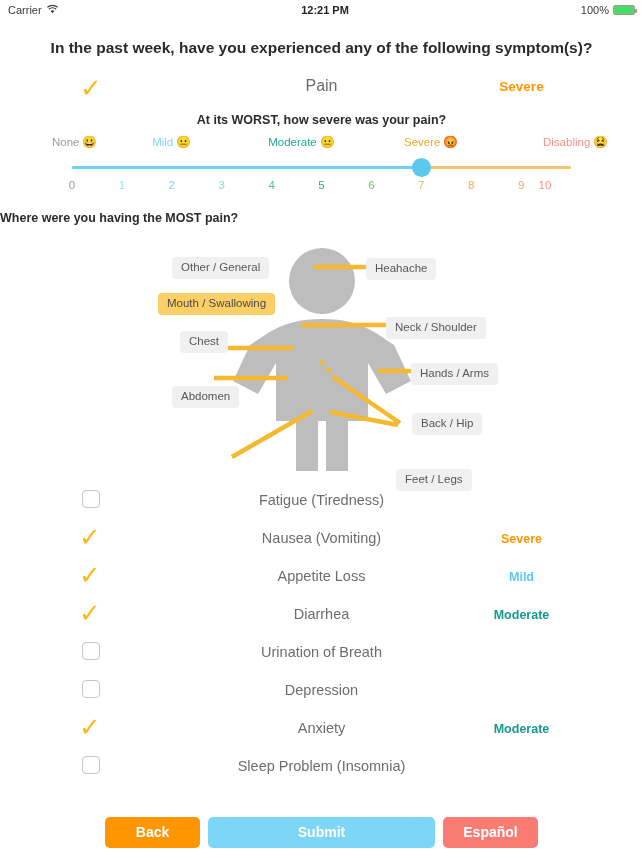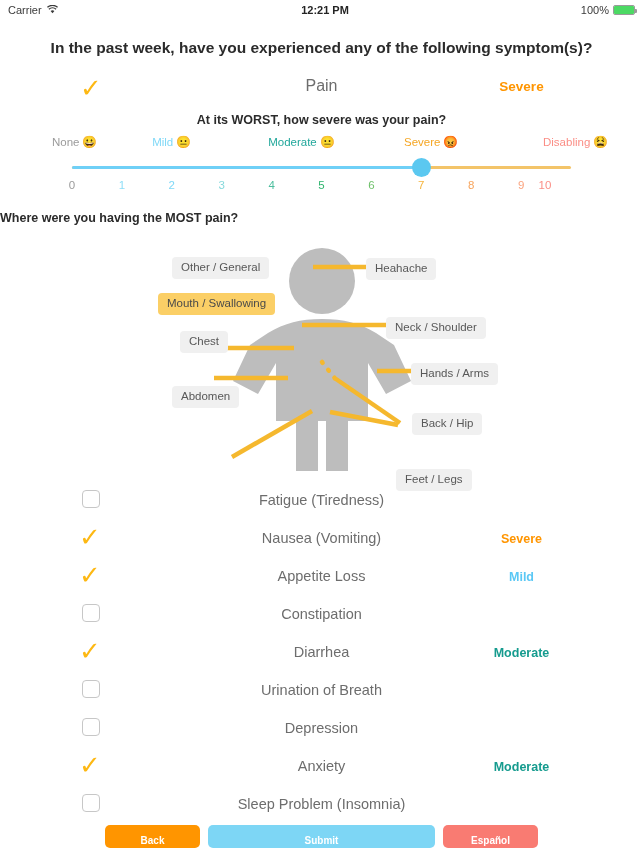--- a/index.html
+++ b/index.html
@@ -167,22 +167,22 @@
     font-size: 12.5px; font-weight: bold;
   }
 
   
   .footer {
     position: absolute; bottom: 10px; left: 0; right: 0;
     display: flex; gap: 8px;
     padding: 0 105px;
   }
   .btn {
-    height: 23px; border: none; border-radius: 5px;
-    color: #fff; font-size: 10px; font-weight: bold;
+    height: 31px; border: none; border-radius: 5px;
+    color: #fff; font-size: 14px; font-weight: bold;
     font-family: "Liberation Sans", sans-serif;
     cursor: pointer; line-height: 31px; text-align: center;
   }
   .btn-back { width: 95px; background: #FF9500; }
   .btn-submit { flex: 1; background: #7DD6F5; }
   .btn-es { width: 95px; background: #F97B72; }
 </style>
 </head>
 <body>
 
@@ -295,24 +295,20 @@
       <span class="sym-tick">✓</span>
       <span class="sym-name">Nausea (Vomiting)</span>
       <span class="sym-sev" style="color: rgb(255, 149, 0);">Severe</span>
     </div>
     <div class="sym-row">
       <span class="sym-tick">✓</span>
       <span class="sym-name">Appetite Loss</span>
       <span class="sym-sev" style="color: rgb(91, 200, 245);">Mild</span>
     </div>
     <div class="sym-row">
-      <span class="sym-box"></span>
-      <span class="sym-name">Constipation</span>
-    </div>
-    <div class="sym-row">
       <span class="sym-tick">✓</span>
       <span class="sym-name">Diarrhea</span>
       <span class="sym-sev" style="color: rgb(21, 155, 142);">Moderate</span>
     </div>
     <div class="sym-row">
       <span class="sym-box"></span>
       <span class="sym-name">Urination of Breath</span>
     </div>
     <div class="sym-row">
       <span class="sym-box"></span>

